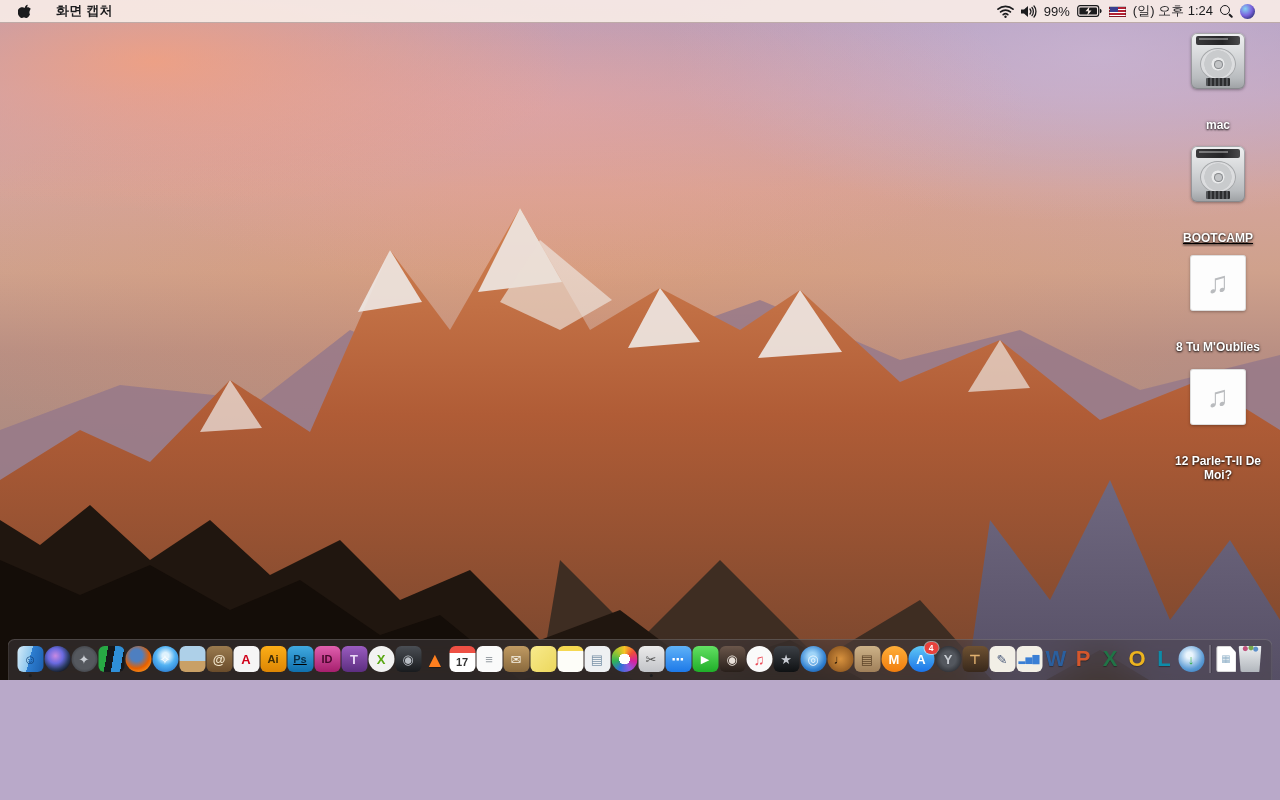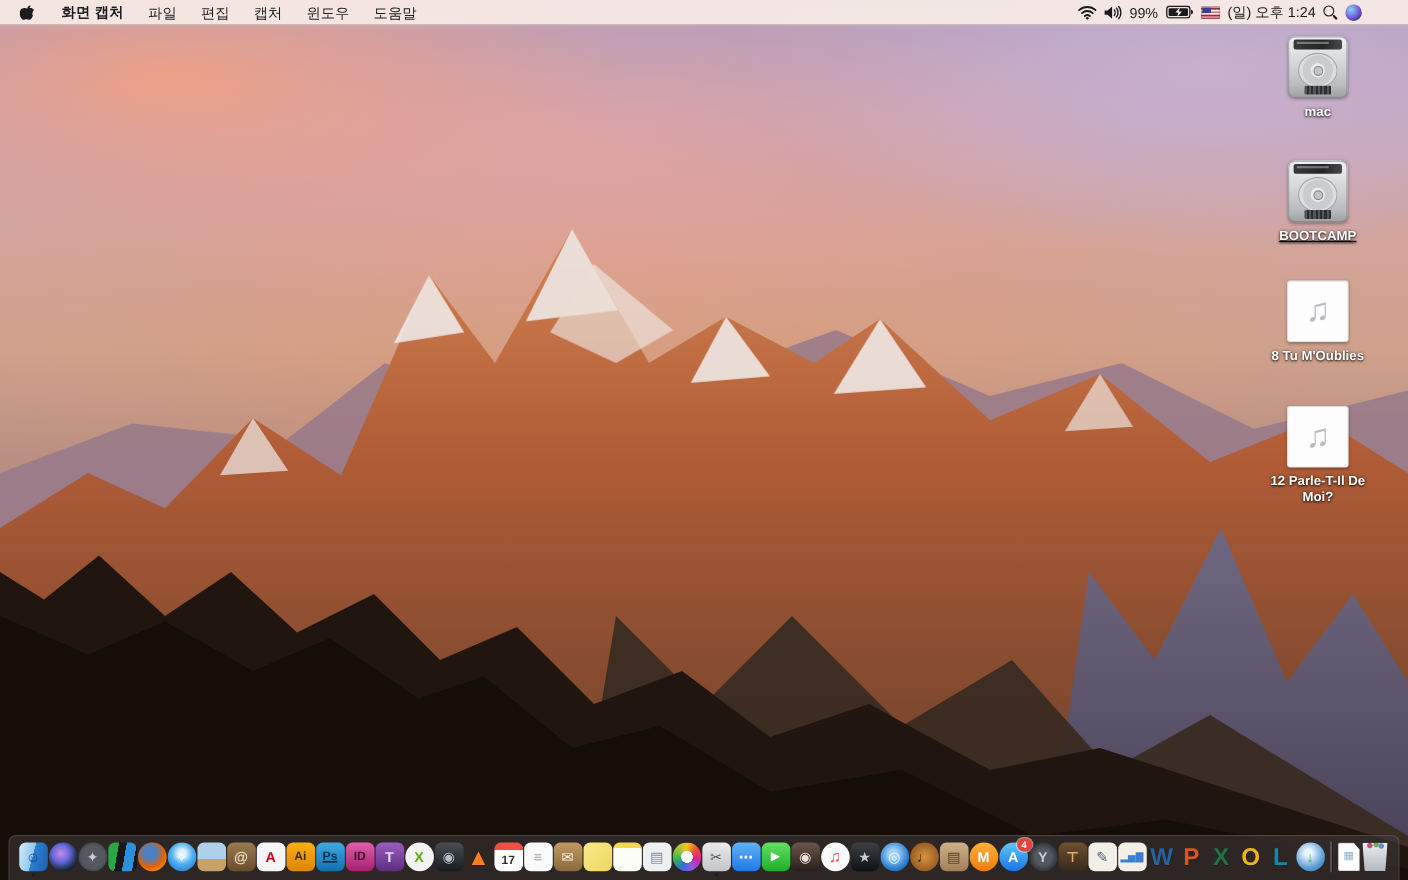--- a/index.html
+++ b/index.html
@@ -1,53 +1,53 @@
 <!DOCTYPE html>
 <html><head>
 <meta charset="utf-8">
 <style>
   html,body{margin:0;padding:0;}
   body{width:1280px;height:800px;overflow:hidden;font-family:"Liberation Sans","DejaVu Sans",sans-serif;position:relative;background:#b9a9c9;}
-  .stage{position:absolute;inset:0;width:1280px;height:800px;overflow:hidden;}
+  .stage{position:absolute;inset:0;width:1280px;height:680px;overflow:hidden;}
 
   
   .wallpaper{position:absolute;inset:0;
     background:
       radial-gradient(640px 230px at 12% 9%, rgba(244,160,125,.85) 0%, rgba(244,160,125,0) 65%),
       radial-gradient(700px 260px at 42% 16%, rgba(233,164,158,.6) 0%, rgba(233,164,158,0) 70%),
       radial-gradient(620px 240px at 86% 8%, rgba(205,184,214,.7) 0%, rgba(205,184,214,0) 70%),
       radial-gradient(900px 420px at 45% 42%, rgba(236,148,92,.28) 0%, rgba(236,148,92,0) 70%),
       linear-gradient(180deg,#ab9bc0 0%,#c2a3b9 14%,#d4a49a 28%,#cfa18c 40%,#b98f83 52%,#a98a80 70%,#9a8079 100%);
   }
   .mountains{position:absolute;left:0;top:0;width:1280px;height:800px;}
 
   
   .menubar{position:absolute;top:0;left:0;right:0;height:22px;display:flex;align-items:center;justify-content:space-between;
     background:rgba(247,235,230,.92);border-bottom:1px solid rgba(90,60,60,.35);font-size:13px;color:#1b1b1d;z-index:40;}
   .mb-left,.mb-right{display:flex;align-items:center;height:100%;}
   .mb-left{padding-left:12px;}
-  .mb-right{padding-right:20px;}
+  .mb-right{padding-right:3px;}
   .apple{display:flex;align-items:center;padding:0 14px 0 6px;height:100%;}
   .appname{font-weight:700;padding:0 11px;letter-spacing:.2px;}
   .menus{display:flex;height:100%;}
   .menu-item{padding:2px 11px 0;display:flex;align-items:center;height:100%;box-sizing:border-box;}
   .mb-right>*{margin-left:7px;display:flex;align-items:center;}
   .mb-txt{font-size:13px;}
   .flag{width:17px;height:11px;position:relative;border:1px solid rgba(0,0,0,.25);box-sizing:border-box;
     background:repeating-linear-gradient(180deg,#b22234 0 1.6px,#ffffff 1.6px 3.2px);}
   .flag::after{content:"";position:absolute;left:0;top:0;width:8px;height:5.5px;background:#3a3f8f;}
   .spot{width:13px;height:13px;position:relative;}
   .spot::before{content:"";position:absolute;left:0;top:0;width:8px;height:8px;border:1.6px solid #1b1b1d;border-radius:50%;}
   .spot::after{content:"";position:absolute;left:8.5px;top:8.5px;width:5px;height:1.8px;background:#1b1b1d;border-radius:1px;transform:rotate(45deg);transform-origin:left center;}
   .siri{width:15px;height:15px;border-radius:50%;background:radial-gradient(circle at 35% 32%,#86d6f2 0%,#7a62dd 48%,#283070 85%,#141a36 100%);}
   .nlist{display:flex;flex-direction:column;justify-content:center;gap:2.5px;width:15px;}
   .nlist i{display:block;height:1.8px;background:#1b1b1d;border-radius:1px;}
 
   
-  .desk-item{position:absolute;right:30px;width:104px;display:flex;flex-direction:column;align-items:center;z-index:10;cursor:default;}
+  .desk-item{position:absolute;right:10px;width:104px;display:flex;flex-direction:column;align-items:center;z-index:10;cursor:default;gap:24px;}
   .desk-item:nth-child(1){top:33px;}
   .desk-item:nth-child(2){top:146px;text-decoration:underline;}
   .desk-item:nth-child(3){top:255px;}
   .desk-item:nth-child(4){top:369px;}
   .desk-lbl{margin-top:5px;color:#fff;font-size:12px;font-weight:600;text-align:center;line-height:1.2;
     text-shadow:0 1px 2px rgba(0,0,0,.85),0 0 3px rgba(0,0,0,.5);max-width:104px;}
   .drive{width:54px;height:56px;border-radius:6px;position:relative;
     background:linear-gradient(180deg,#f0f1f2 0%,#d3d5d7 45%,#b9bcbf 80%,#9da0a3 100%);
     box-shadow:inset 0 0 0 1px rgba(120,120,125,.6),0 1px 3px rgba(0,0,0,.35);}
   .drive-top{position:absolute;top:3px;left:5px;right:5px;height:9px;border-radius:2px;
@@ -117,27 +117,20 @@
   </svg>
 
   <div class="menubar">
     <div class="mb-left">
       <span class="apple">
         <svg width="13" height="15" viewBox="0 0 13 15">
           <path fill="#1b1b1d" d="M9.3,0.4c0.1,0.9-0.3,1.8-0.8,2.4C7.9,3.5,7,4,6.1,3.9C6,3.1,6.4,2.2,6.9,1.7C7.5,1,8.5,0.5,9.3,0.4z M11.9,11.1c-0.4,0.9-0.6,1.3-1.1,2c-0.7,1-1.7,2.3-2.9,2.3c-1.1,0-1.4-0.7-2.8-0.7c-1.4,0-1.7,0.7-2.8,0.7c-1.2,0-2.1-1.2-2.8-2.2C-2.4,10.3-2.6,6.9-1,5.1C0,3.8,1.5,3.1,2.8,3.1c1.4,0,2.2,0.7,3.3,0.7c1.1,0,1.7-0.7,3.3-0.7c1.2,0,2.5,0.7,3.4,1.8C11.8,6.5,10.4,9.6,11.9,11.1z" transform="translate(1.5,0.5) scale(0.88)"></path>
         </svg>
       </span>
       <span class="appname">화면 캡처</span>
-      <span class="menus">
-          <span class="menu-item">파일</span>
-          <span class="menu-item">편집</span>
-          <span class="menu-item">캡처</span>
-          <span class="menu-item">윈도우</span>
-          <span class="menu-item">도움말</span>
-        </span>
     </div>
     <div class="mb-right">
       <span>
         <svg width="17" height="13" viewBox="0 0 17 13">
           <path d="M1,4.2 C5.2,0.4 11.8,0.4 16,4.2" fill="none" stroke="#1b1b1d" stroke-width="1.7" stroke-linecap="round"></path>
           <path d="M3.6,6.9 C6.4,4.4 10.6,4.4 13.4,6.9" fill="none" stroke="#1b1b1d" stroke-width="1.7" stroke-linecap="round"></path>
           <path d="M6.2,9.6 C7.5,8.5 9.5,8.5 10.8,9.6" fill="none" stroke="#1b1b1d" stroke-width="1.7" stroke-linecap="round"></path>
           <circle cx="8.5" cy="11.7" r="1.2" fill="#1b1b1d"></circle>
         </svg>
       </span>

